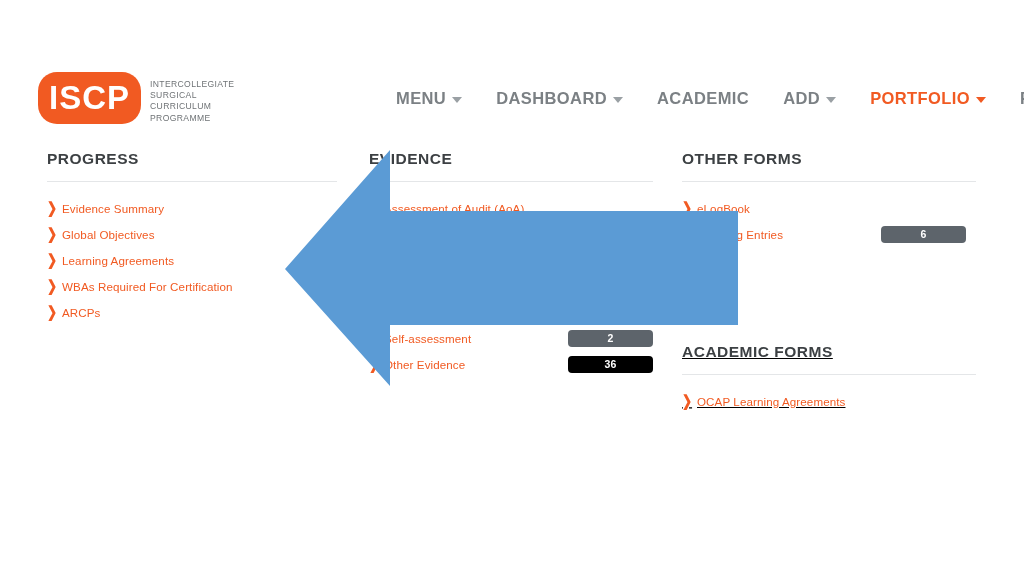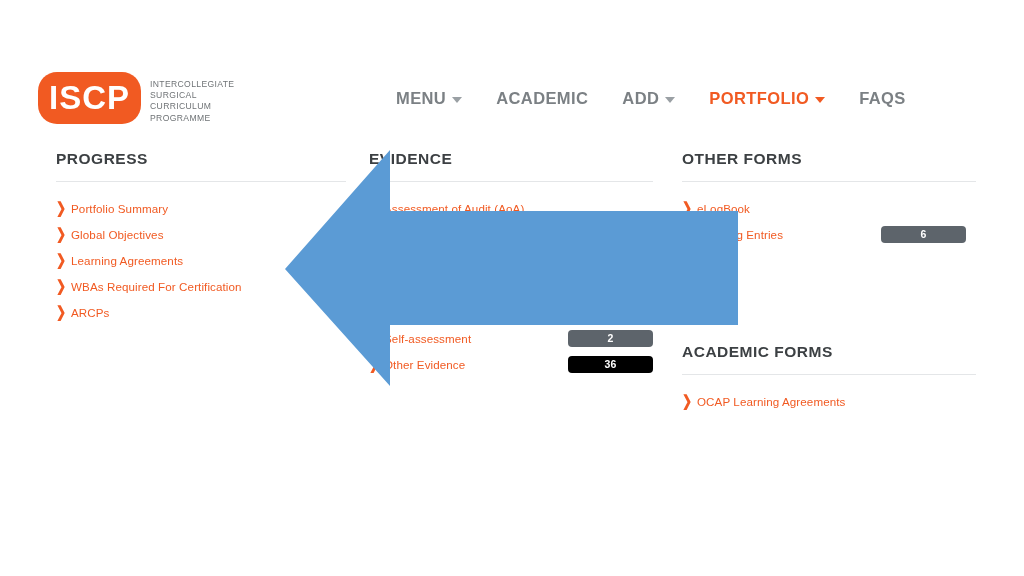--- a/index.html
+++ b/index.html
@@ -82,21 +82,21 @@
     position: relative;
     top: 1px;
   }
   .nav-item.active .caret { border-top-color: #f15a22; }
 
   
   .col {
     position: absolute;
     top: 150px;
   }
-  .col-progress { left: 56px;  width: 290px; }
+  .col-progress { left: 47px;  width: 290px; }
   .col-evidence { left: 369px; width: 284px; }
   .col-other    { left: 682px; width: 294px; }
 
   .col-title {
     color: #3c4043;
     font-size: 15.5px;
     font-weight: bold;
     letter-spacing: 0.5px;
     margin: 0 0 13px 0;
     white-space: nowrap;
@@ -159,21 +159,21 @@
     font-weight: bold;
     display: flex;
     align-items: center;
     justify-content: center;
   }
 
   
   .col-evidence .link-row { height: 26px; }
 
   
-  .sub-block { margin-top: 96px; }
+  .sub-block { margin-top: 96px; text-decoration: underline; }
 
   
   .arrow-overlay {
     position: absolute;
     left: 0; top: 0;
     width: 1024px;
     height: 576px;
     pointer-events: none;
   }
 </style>
@@ -191,20 +191,24 @@
       <div>PROGRAMME</div>
     </div>
   </div>
 
   <div class="nav">
     <div class="nav-item">
       <span>MENU</span>
       <span class="caret"></span>
     </div>
     <div class="nav-item">
+      <span>DASHBOARD</span>
+      <span class="caret"></span>
+    </div>
+    <div class="nav-item">
       <span>ACADEMIC</span>
     </div>
     <div class="nav-item">
       <span>ADD</span>
       <span class="caret"></span>
     </div>
     <div class="nav-item active">
       <span>PORTFOLIO</span>
       <span class="caret"></span>
     </div>
@@ -213,21 +217,21 @@
     </div>
   </div>
 </div>
 
 <div class="col col-progress">
   <div class="col-title">PROGRESS</div>
   <div class="rule"></div>
 
   <div class="link-row">
     <span class="chev" style="color: rgb(241, 90, 34);">❯</span>
-    <span class="link-label" style="color: rgb(241, 90, 34);">Portfolio Summary</span>
+    <span class="link-label" style="color: rgb(241, 90, 34);">Evidence Summary</span>
   </div>
   <div class="link-row">
     <span class="chev" style="color: rgb(241, 90, 34);">❯</span>
     <span class="link-label" style="color: rgb(241, 90, 34);">Global Objectives</span>
   </div>
   <div class="link-row">
     <span class="chev" style="color: rgb(241, 90, 34);">❯</span>
     <span class="link-label" style="color: rgb(241, 90, 34);">Learning Agreements</span>
   </div>
   <div class="link-row">

